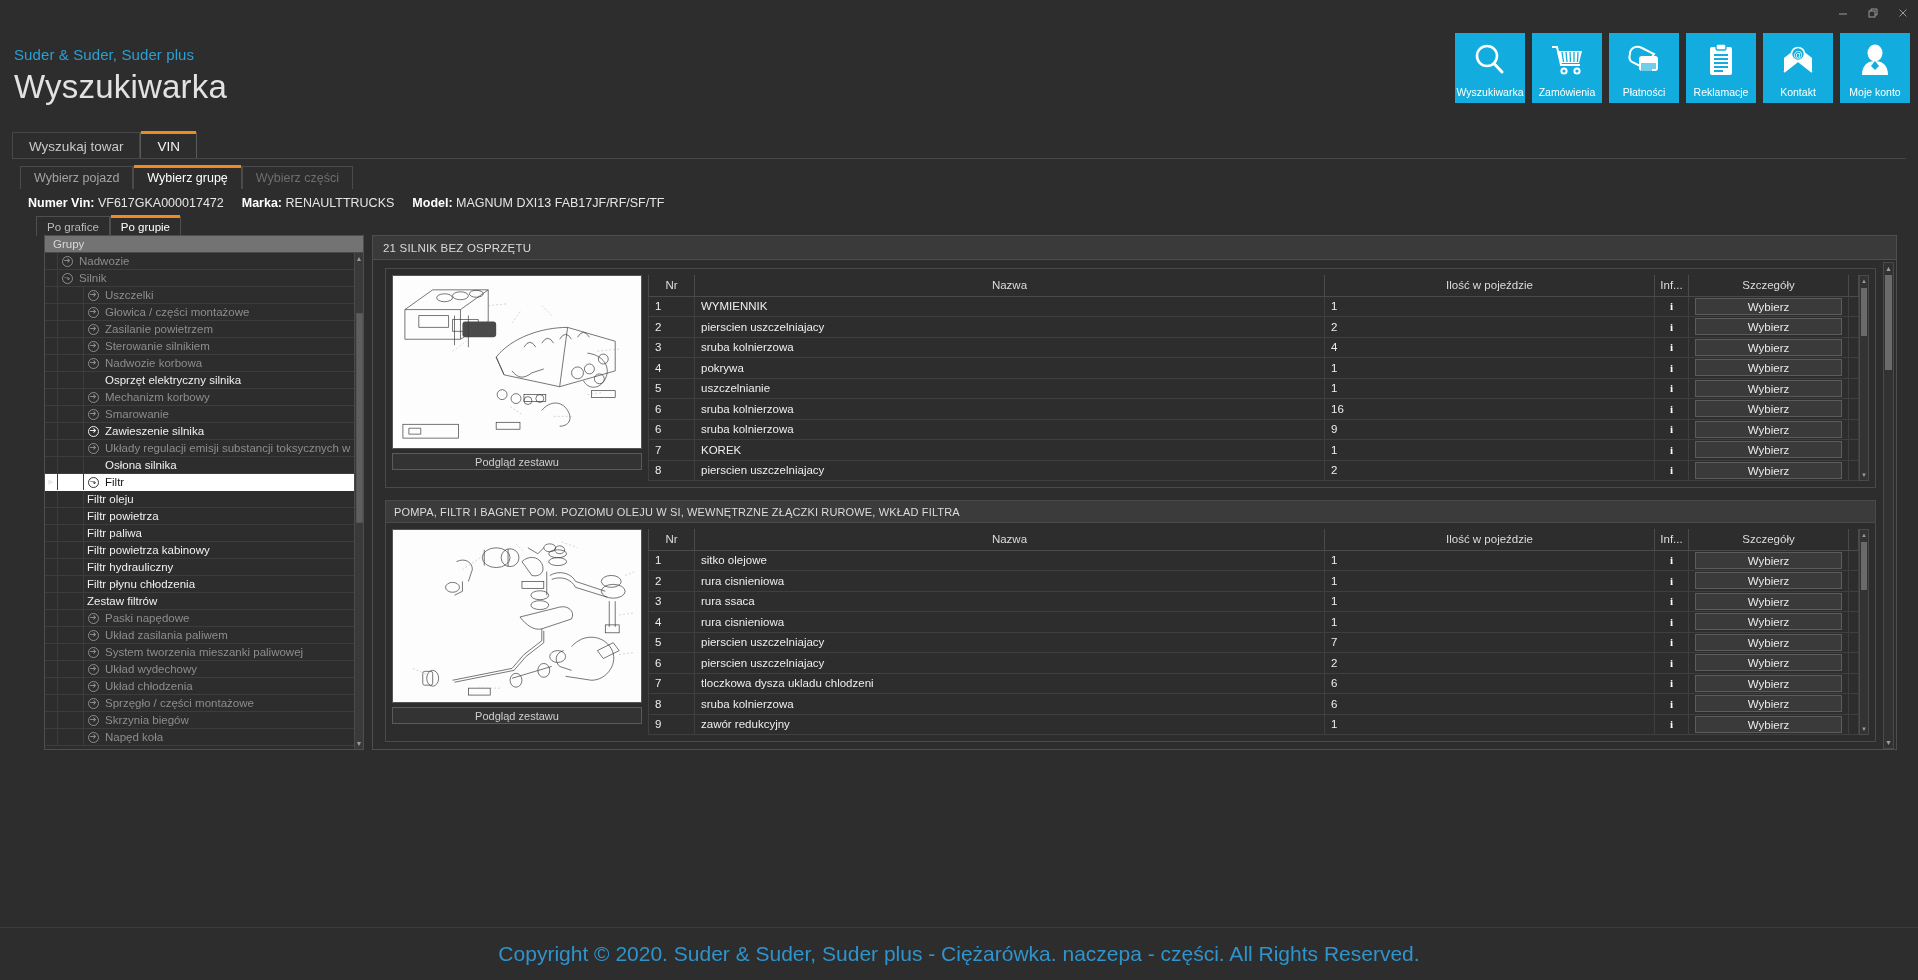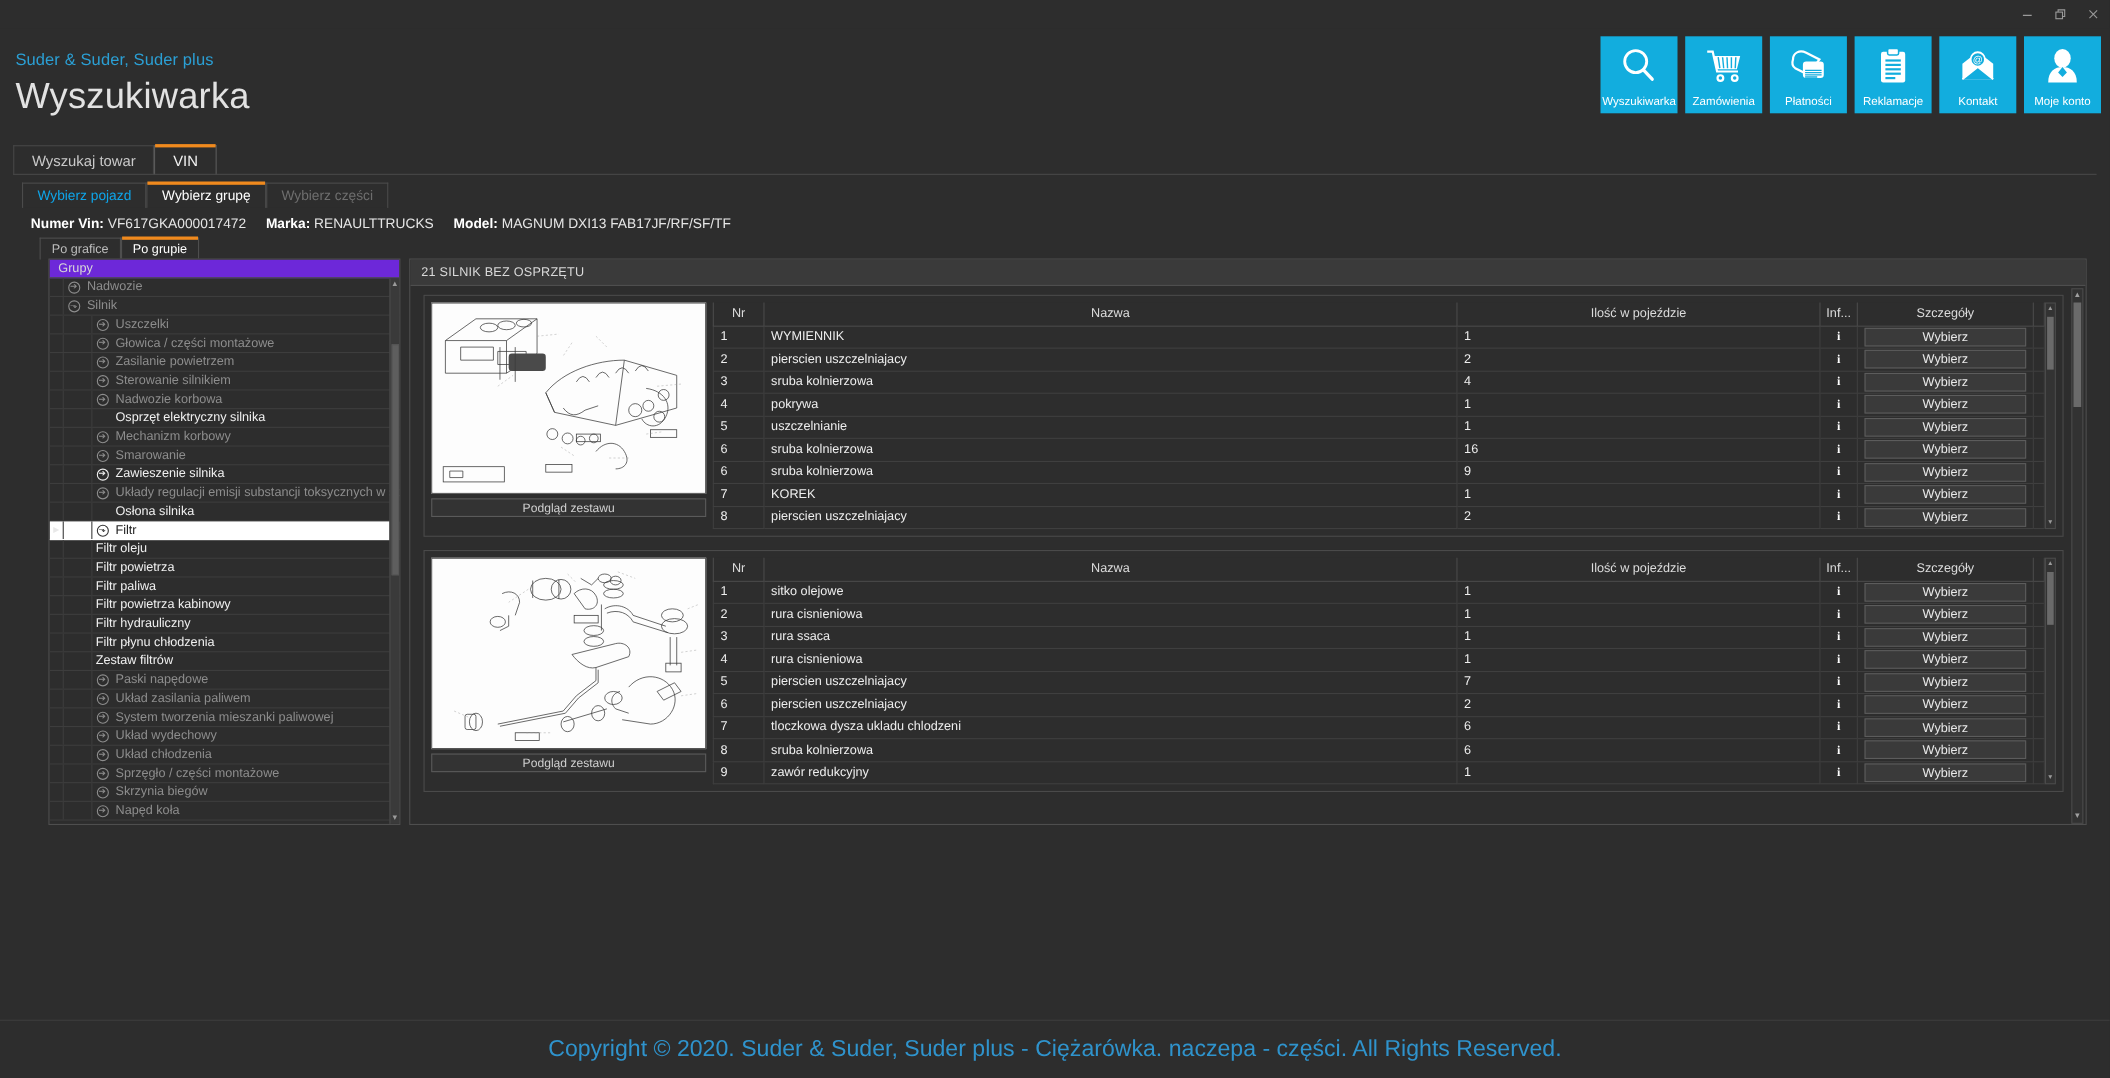--- a/index.html
+++ b/index.html
@@ -56,21 +56,21 @@
   }
   .panel1 {
     position: absolute; left: 12px; top: 158px; width: 1894px; height: 600px;
     border-top: 1px solid #474747;
   }
 
   
   .tabstrip2 { position: absolute; left: 20px; top: 165px; display: flex; align-items: flex-end; height: 24px; }
   .tab2 {
     height: 23px; padding: 0 13px; display: flex; align-items: center;
-    font-size: 12.5px; color: #0ea5e9; background: #2d2d2d;
+    font-size: 12.5px; color: #a3a3a3; background: #2d2d2d;
     border: 1px solid #4b4b4b; border-bottom: none; cursor: pointer; position: relative;
   }
   .tab2.active { color: #ffffff; }
   .tab2.disabled { color: #6e6e6e; cursor: default; }
   .tab2.active::before {
     content: ""; position: absolute; left: 0; right: 0; top: -2px; height: 2.5px; background: #f08a1e;
   }
 
   .vinbar {
     position: absolute; left: 28px; top: 196px; display: flex; gap: 18px;
@@ -89,21 +89,21 @@
   .tab3.active::before {
     content: ""; position: absolute; left: 0; right: 0; top: -2px; height: 2.5px; background: #f08a1e;
   }
 
   .treepane {
     position: absolute; left: 44px; top: 235px; width: 320px; height: 515px;
     border: 1px solid #4e4e4e; background: #2d2d2d; overflow: hidden;
   }
   .tree-head {
     height: 17px; border-bottom: 1px solid #4a4a4a; display: flex; align-items: center;
-    padding-left: 8px; font-size: 11.5px; color: #d8d8d8; background: #6d28d9;
+    padding-left: 8px; font-size: 11.5px; color: #d8d8d8; background: #737373;
   }
   .tree-body { position: relative; height: 496px; overflow: hidden; }
   .trow {
     display: flex; align-items: center; height: 17px;
     border-bottom: 1px solid #3d3d3d; font-size: 11.5px; color: #8d8d8d;
     white-space: nowrap; cursor: pointer;
   }
   .trow .gutter { width: 13px; height: 100%; border-right: 1px solid #3d3d3d; flex: none;
                   display:flex; align-items:center; justify-content:center; }
   .trow .indent { height: 100%; border-right: 1px solid #3d3d3d; flex: none; }
@@ -740,20 +740,21 @@
             </table>
             <div class="tbl-sb">
               <div class="arrow">▲</div>
               <div class="thumbbar" style="top:12px;height:48px;"></div>
               <div class="arrow" style="position:absolute;bottom:0;width:100%;">▼</div>
             </div>
           </div>
         </div>
       </div>
       <div class="group-card">
+        <div class="group-card-head">POMPA, FILTR I BAGNET POM. POZIOMU OLEJU W SI, WEWNĘTRZNE ZŁĄCZKI RUROWE, WKŁAD FILTRA</div>
         <div class="group-card-body">
           <div class="thumbcol">
             <div class="thumb">
               <svg viewBox="0 0 250 174" preserveAspectRatio="none">
     <rect width="250" height="174" fill="#fdfdfd"></rect>
     <g fill="none" stroke="#3b3b3b" stroke-width="0.7">
       <ellipse cx="104" cy="28" rx="14" ry="10"></ellipse>
                   <ellipse cx="118" cy="28" rx="9" ry="9"></ellipse>
       <path d="M92 20 L92 36 M116 19 L116 37"></path>
       <path d="M130 32 C136 26, 146 26, 150 34 C154 42, 148 48, 140 46 Z"></path>

